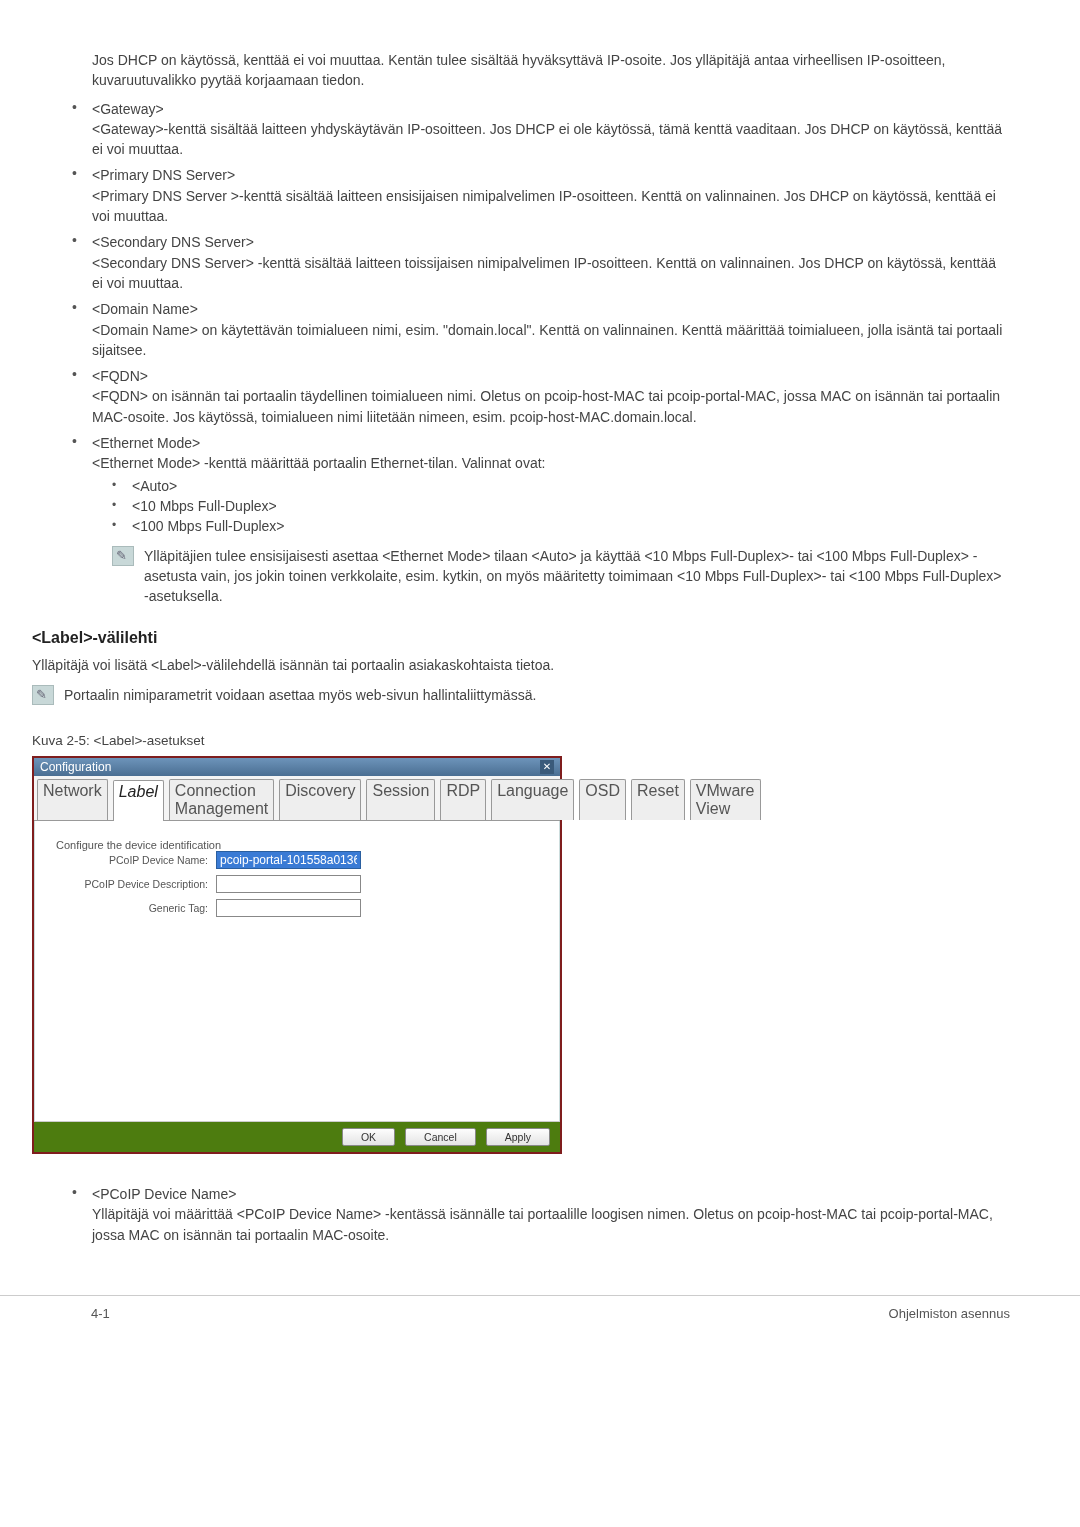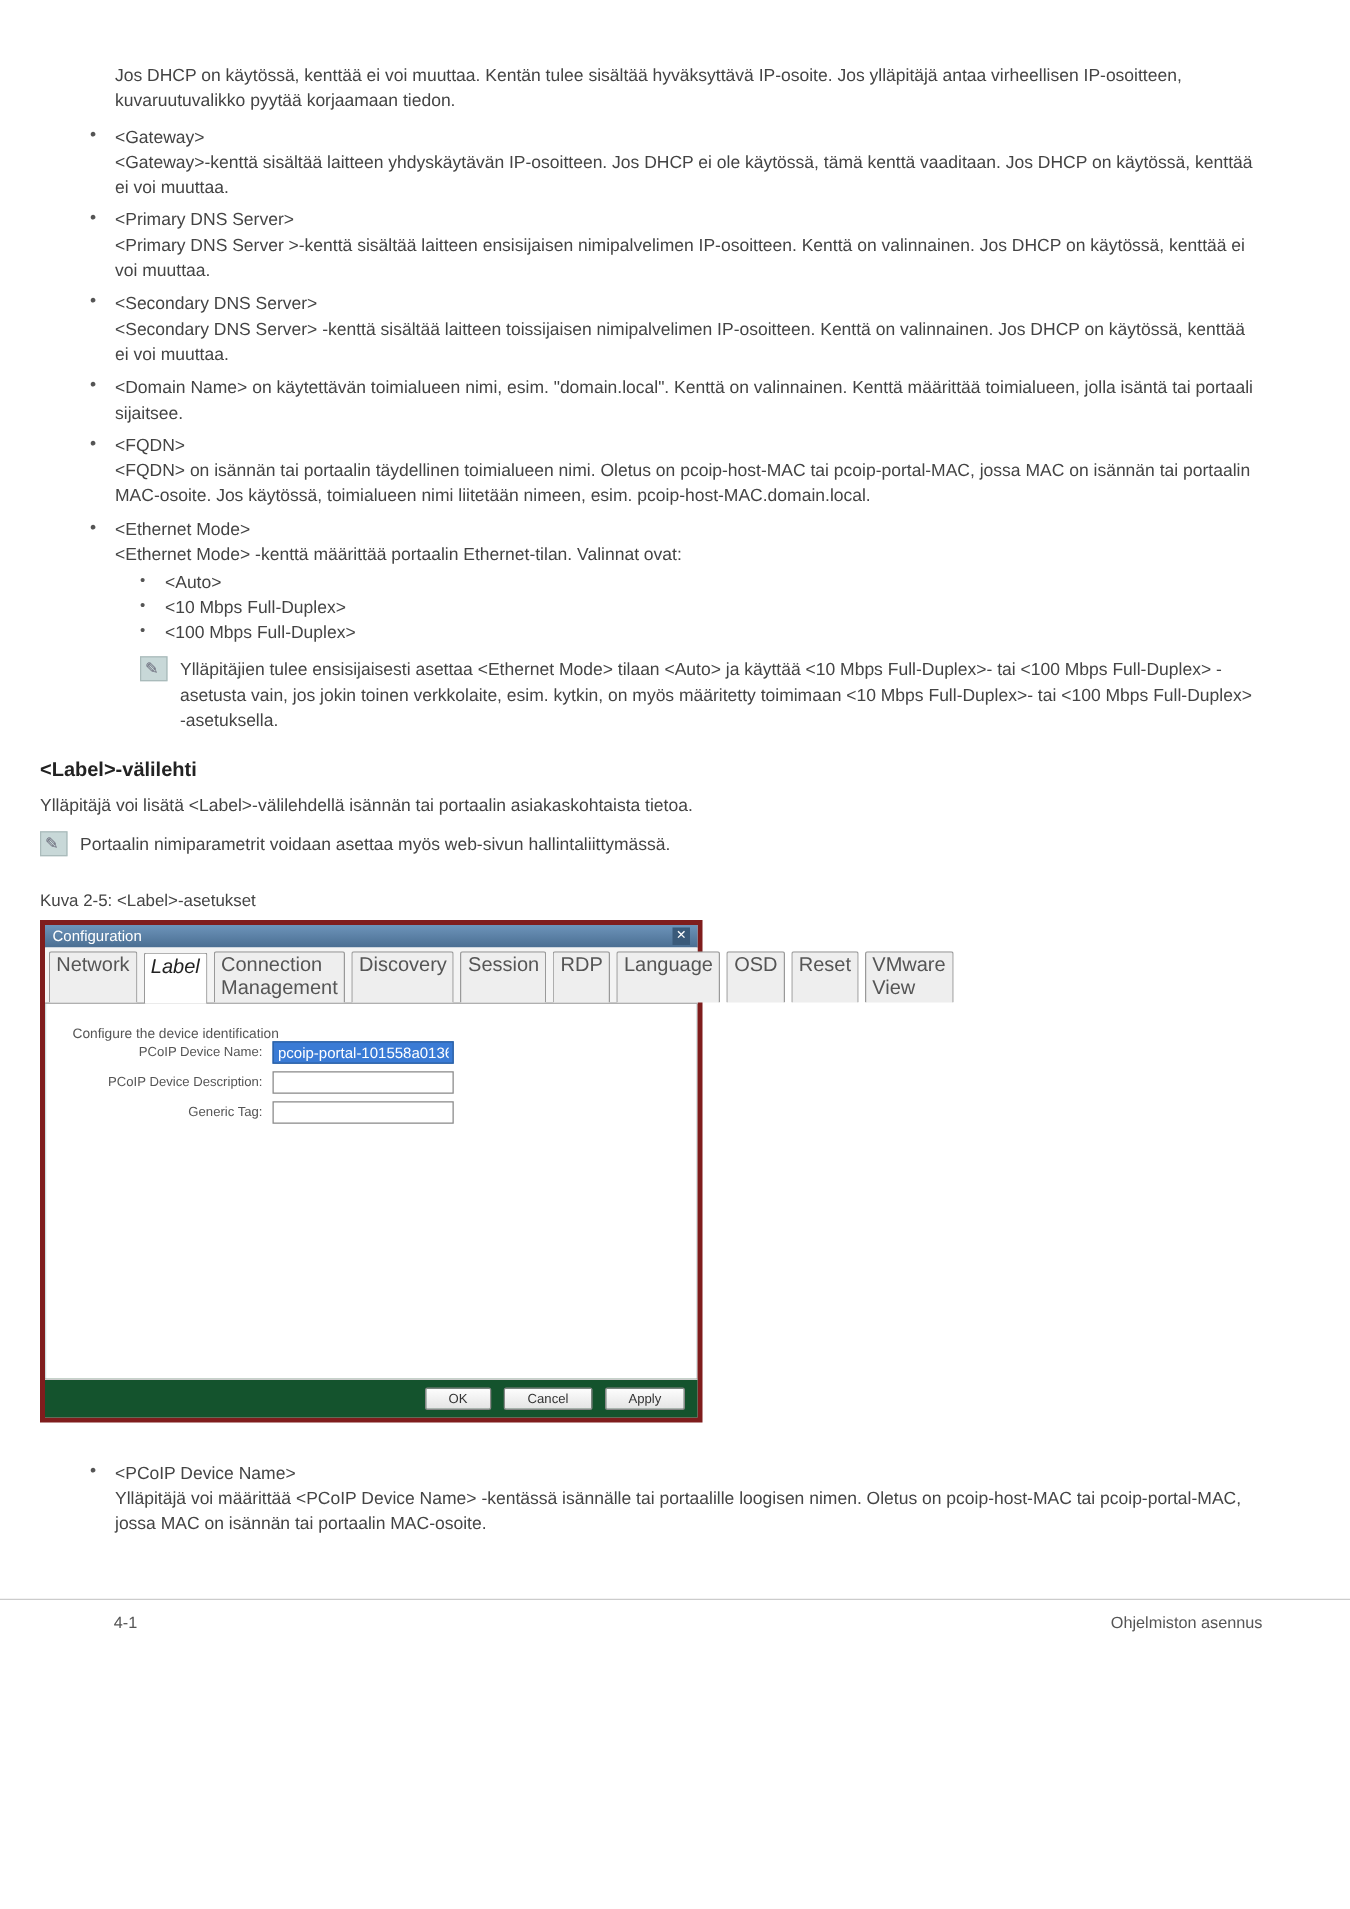--- a/index.html
+++ b/index.html
@@ -96,21 +96,21 @@
   }
   .figure-caption {
     margin: 28px 0 8px 0;
     color: #444;
     font-size: 13.5px;
   }
 
   
   .config-dialog {
     width: 530px;
-    border: 4px solid #7f1d1d;
+    border: 2px solid #7f1d1d;
     background: #fff;
     margin: 4px 0 30px 0;
     box-shadow: 0 0 0 1px #cdd inset;
   }
   .config-title {
     background: linear-gradient(#6d94ba, #4a6e92);
     color: #fff;
     font-size: 12px;
     padding: 2px 6px;
     display: flex;
@@ -180,21 +180,21 @@
     padding: 0 3px;
     background: #fff;
   }
   .form-input.highlight {
     background: #3a7bd5;
     color: #fff;
     border: 1px solid #2a5fa0;
   }
   .config-footer {
     border-top: 1px solid #ccc;
-    background: #14532d;
+    background: #4d7c0f;
     padding: 6px 10px;
     display: flex;
     justify-content: flex-end;
     gap: 10px;
   }
   .dlg-btn {
     font-size: 10.5px;
     border: 1px solid #888;
     background: linear-gradient(#fdfdfd, #e4e4e4);
     padding: 2px 18px;
@@ -240,20 +240,21 @@
     <div class="bullet-dot">•</div>
     <div class="bullet-content">
       <div class="term">&lt;Secondary DNS Server&gt;</div>
       <div>&lt;Secondary DNS Server&gt; -kenttä sisältää laitteen toissijaisen nimipalvelimen IP-osoitteen. Kenttä on valinnainen. Jos DHCP on käytössä, kenttää ei voi muuttaa.</div>
     </div>
   </div>
 
   <div class="bullet-row">
     <div class="bullet-dot">•</div>
     <div class="bullet-content">
+      <div class="term">&lt;Domain Name&gt;</div>
       <div>&lt;Domain Name&gt; on käytettävän toimialueen nimi, esim. "domain.local". Kenttä on valinnainen. Kenttä määrittää toimialueen, jolla isäntä tai portaali sijaitsee.</div>
     </div>
   </div>
 
   <div class="bullet-row">
     <div class="bullet-dot">•</div>
     <div class="bullet-content">
       <div class="term">&lt;FQDN&gt;</div>
       <div>&lt;FQDN&gt; on isännän tai portaalin täydellinen toimialueen nimi. Oletus on pcoip-host-MAC tai pcoip-portal-MAC, jossa MAC on isännän tai portaalin MAC-osoite. Jos käytössä, toimialueen nimi liitetään nimeen, esim. pcoip-host-MAC.domain.local.</div>
     </div>

